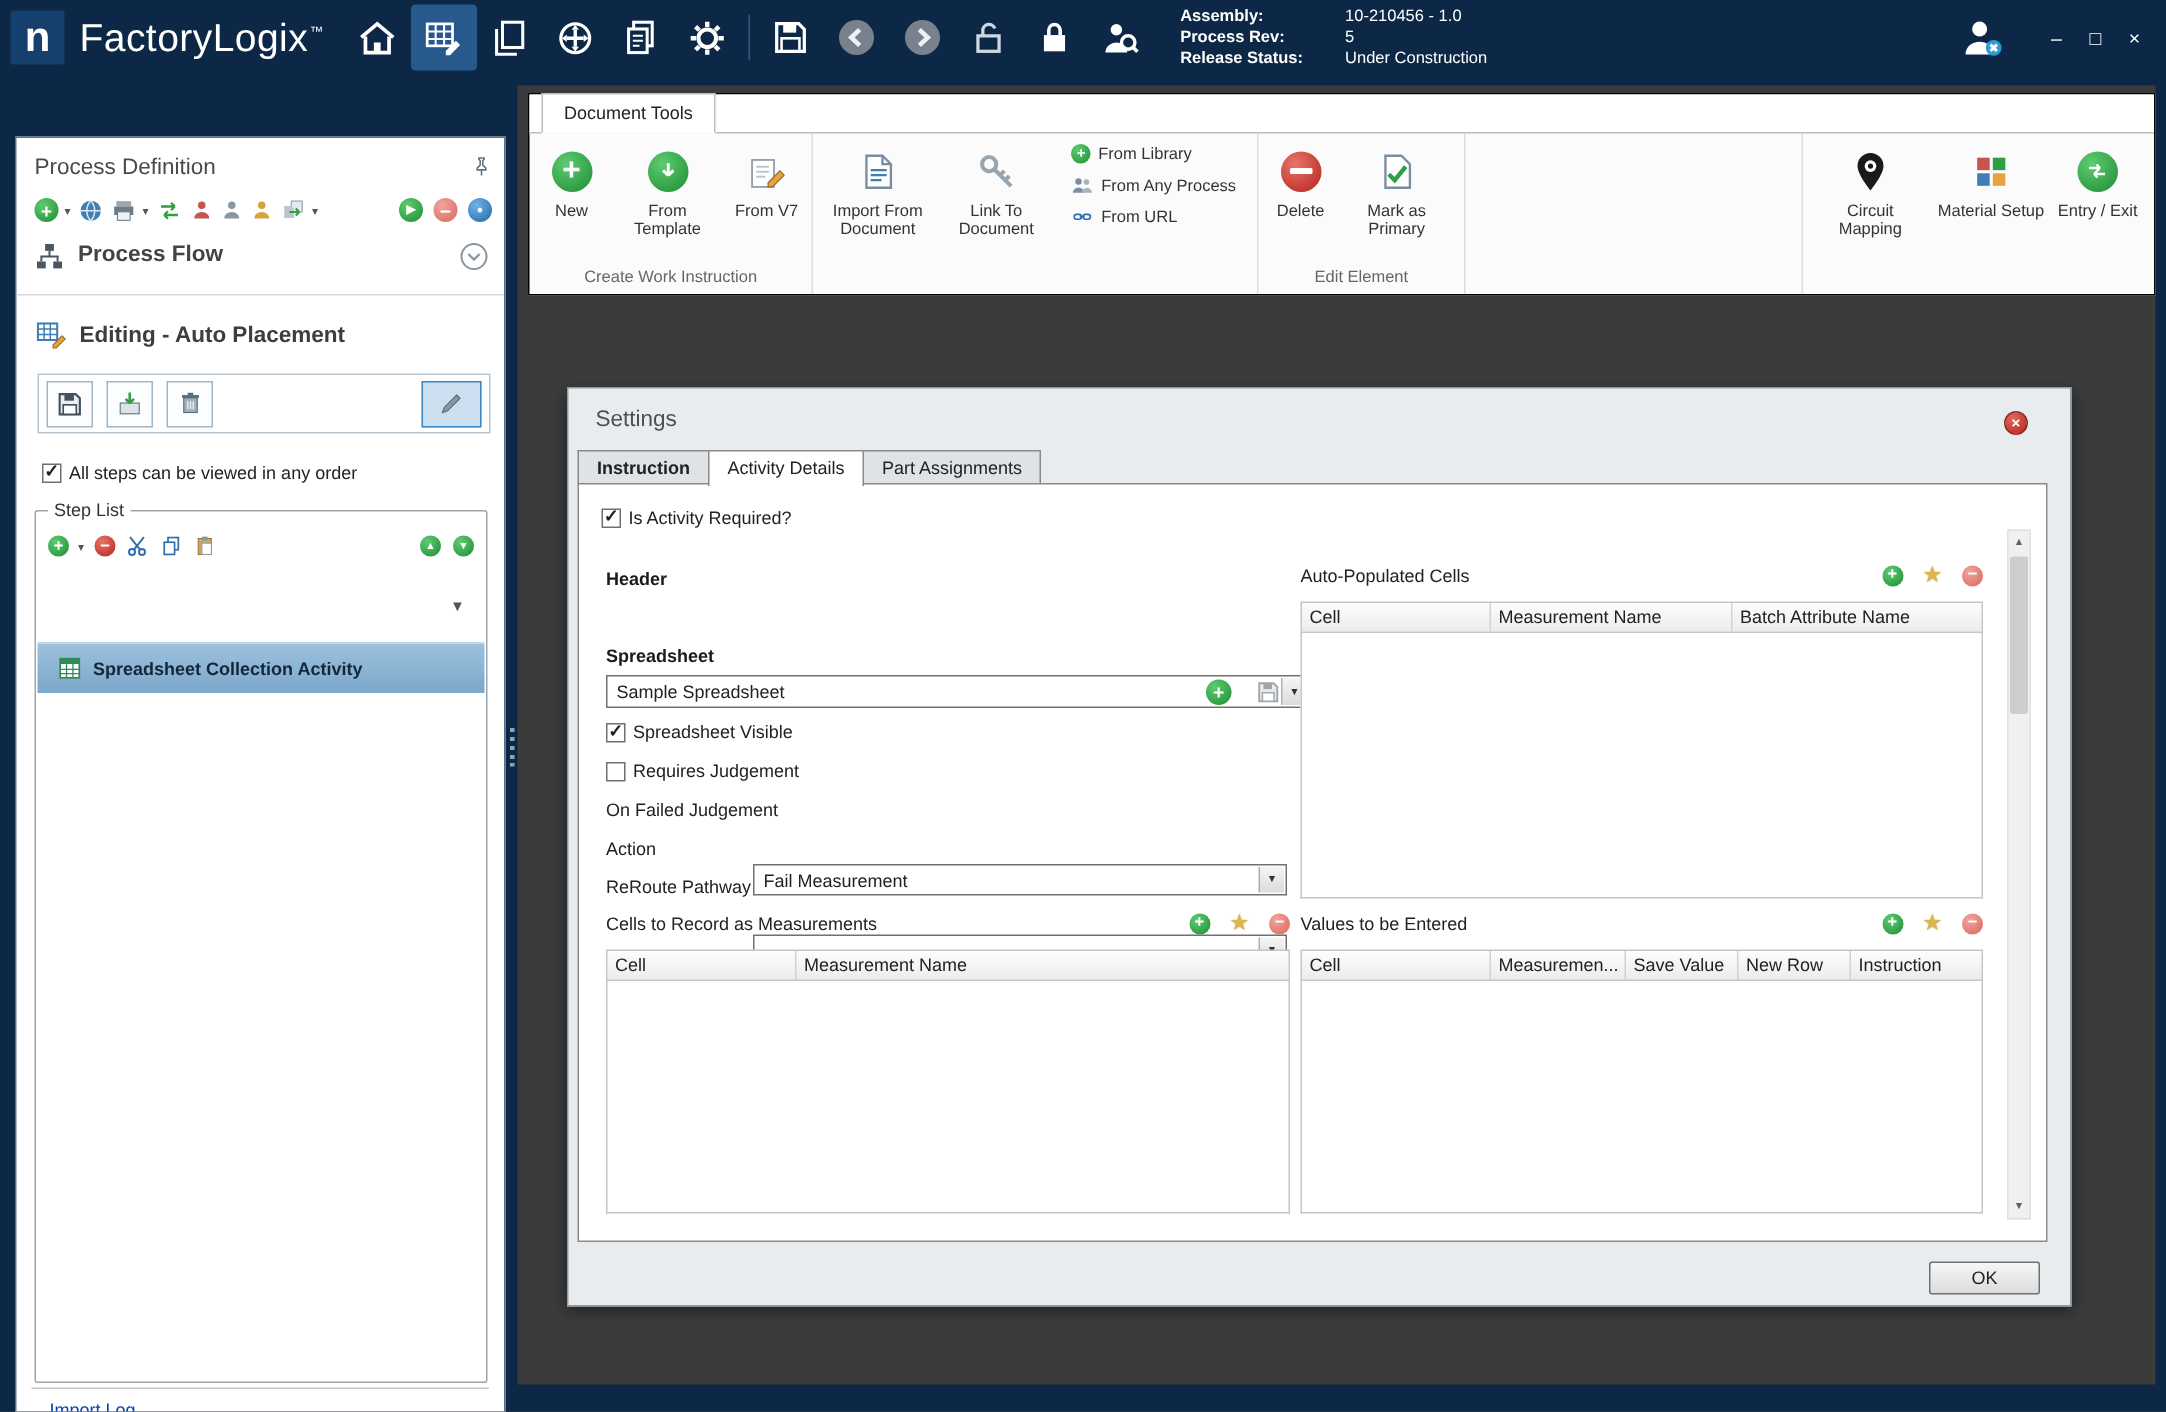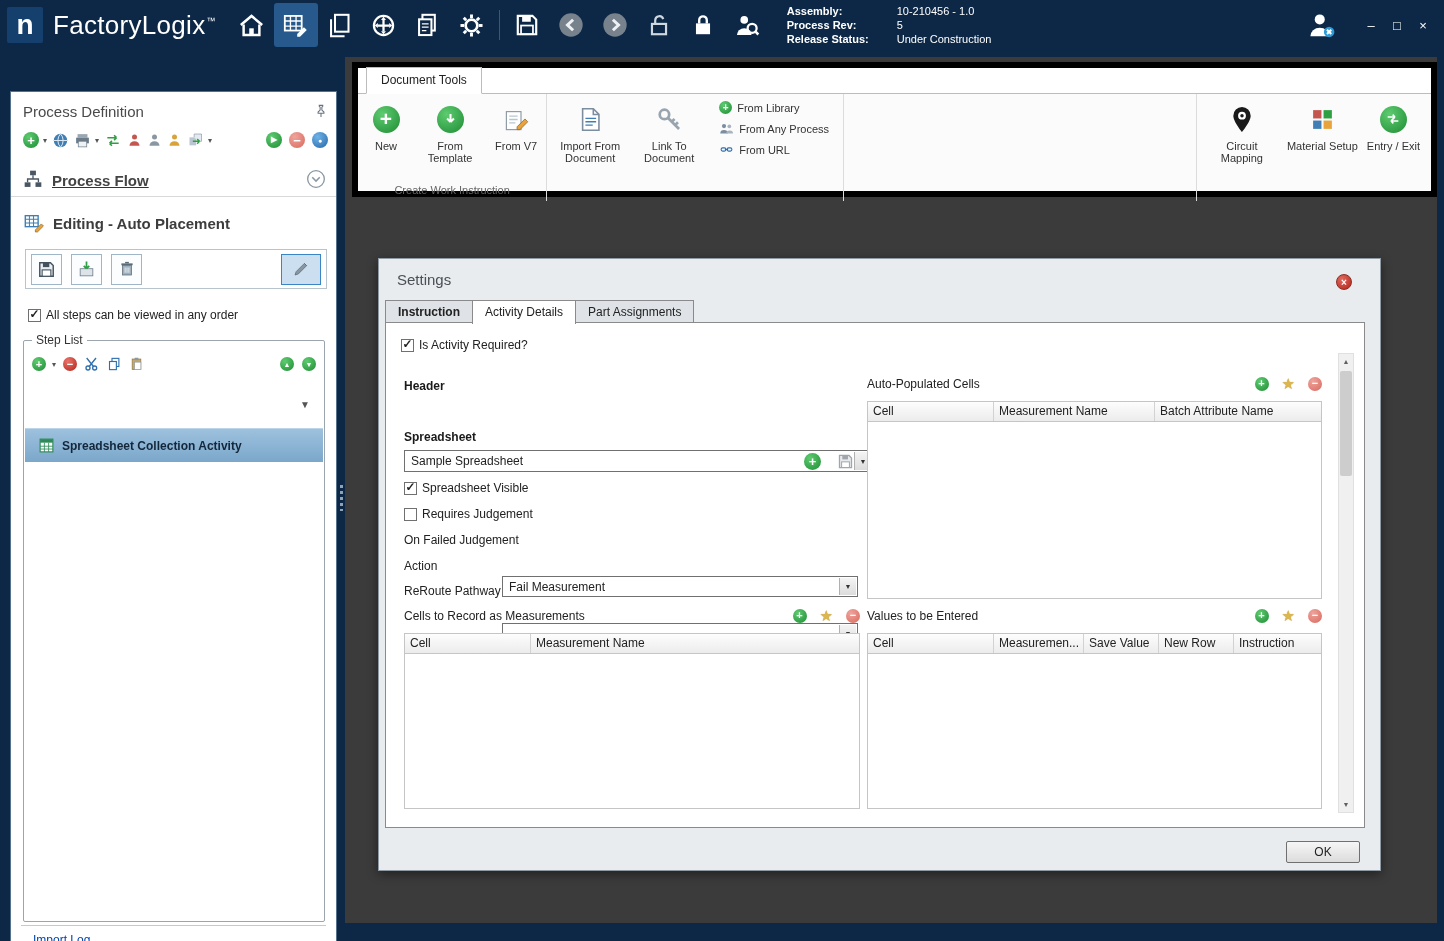--- a/index.html
+++ b/index.html
@@ -36,21 +36,21 @@
   .bigcircle.red{background:radial-gradient(circle at 35% 30%,#e8746a,#b3231a);}
   .bigcircle .bar{width:15px;height:4.5px;background:#fff;border-radius:1px;}
 
   
   .sidebar{position:absolute;left:10px;top:57px;width:327px;height:866px;background:#fff;border:1px solid #56718c;font-size:12px;margin-top:34px;}
   .sb-title-row{position:absolute;left:12px;right:8px;top:8px;height:22px;display:flex;align-items:center;}
   .sb-title{font-size:15px;color:#4a4a4a;}
   .sb-pin{margin-left:auto;cursor:pointer;}
   .sb-toolbar{position:absolute;left:12px;right:8px;top:38px;height:20px;display:flex;align-items:center;gap:5px;}
   .sb-toolbar .right{margin-left:auto;display:flex;align-items:center;gap:7px;}
-  .flow-row{position:absolute;left:12px;right:10px;top:69px;height:28px;display:flex;align-items:flex-end;gap:9px;text-decoration:underline;}
+  .flow-row{position:absolute;left:12px;right:10px;top:69px;height:28px;display:flex;align-items:flex-start;gap:9px;}
   .flow-label{font-size:15px;font-weight:bold;color:#444;}
   .flow-collapse{margin-left:auto;cursor:pointer;}
   .sb-div{position:absolute;left:0;right:0;top:104px;height:1px;background:#d9d9d9;}
   .edit-row{position:absolute;left:12px;right:10px;top:117px;height:28px;display:flex;align-items:center;gap:8px;}
   .edit-label{font-size:15px;font-weight:bold;color:#3d3d3d;}
   .btn-box{position:absolute;left:14px;right:9px;top:157px;height:40px;border:1px solid #b7c3cd;display:flex;align-items:center;padding:0 5px;gap:9px;}
   .sq-btn{width:31px;height:31px;border:1px solid #9fb6c8;background:#fcfdfe;display:flex;align-items:center;justify-content:center;cursor:pointer;}
   .sq-btn.active{width:40px;background:#ccdff0;border:1px solid #3a85c4;margin-left:auto;}
   .chk-row{display:flex;align-items:center;gap:5px;cursor:default;}
   .chk-row.sb{position:absolute;left:17px;top:216px;}
@@ -64,21 +64,21 @@
   .step-expand{position:absolute;left:276px;top:58px;font-size:10px;color:#555;cursor:pointer;}
   .activity-row{position:absolute;left:1px;right:1px;top:87px;height:34px;background:linear-gradient(#9dc1de,#7ba7ca);border-top:1px solid #bcd5e8;display:flex;align-items:center;gap:7px;padding-left:13px;cursor:pointer;}
   .activity-label{font-weight:bold;font-size:12px;color:#13273b;}
   .sb-bottom-div{position:absolute;left:10px;right:10px;bottom:30px;height:1px;background:#c9c9c9;}
   .import-log{position:absolute;left:22px;bottom:9px;font-size:12px;color:#0645ad;text-decoration:underline;cursor:pointer;}
 
   
   .main{position:absolute;left:345px;top:57px;width:1092px;height:866px;background:#3b3b3b;}
 
   
-  .ribbon{position:absolute;left:7px;top:5px;right:0;height:135px;background:#fbfbfc;border:6px solid #000000;}
+  .ribbon{position:absolute;left:7px;top:5px;right:0;height:135px;background:#fbfbfc;border:1px solid #000000;}
   .tabstrip{height:26px;border-bottom:1px solid #bcbcbc;display:flex;align-items:flex-end;background:#fff;}
   .ribbon-tab{margin-left:8px;padding:5px 14px 6px;border:1px solid #bcbcbc;border-bottom:1px solid #fff;background:#fff;font-size:12px;color:#222;position:relative;top:1px;cursor:pointer;}
   .ribbon-body{display:flex;height:107px;align-items:stretch;}
   .rgroup{display:flex;flex-direction:column;border-right:1px solid #dcdcdc;padding:2px 2px 0;}
   .rbuttons{flex:1;display:flex;align-items:flex-start;padding:3px 4px 0;gap:3px;}
   .rbig{display:flex;flex-direction:column;align-items:center;padding:2px 3px;min-width:44px;max-width:78px;cursor:pointer;}
   .rbig .ric{height:36px;display:flex;align-items:center;justify-content:center;}
   .rbig .rlbl{font-size:11px;line-height:12px;text-align:center;color:#333;margin-top:3px;}
   .rsmall-stack{display:flex;flex-direction:column;justify-content:center;gap:8px;padding:2px 8px 0;}
   .rsmall{display:flex;align-items:center;gap:5px;font-size:11px;color:#333;white-space:nowrap;cursor:pointer;}
@@ -581,20 +581,44 @@
                     <rect x="13" y="9" width="9" height="6" rx="3" fill="none" stroke="#2f6fae" stroke-width="2"></rect>
                     <path d="M9 12 H15" stroke="#2f6fae" stroke-width="2"></path>
                   </svg>
                 </span>
               <span>From URL</span>
             </div>
           </div>
         </div>
       </div>
 
+      <div class="rgroup">
+        <div class="rbuttons">
+          <div class="rbig">
+            <span class="ric">
+                <span class="bigcircle red">
+                  <span class="bar"></span>
+                </span>
+              </span>
+            <span class="rlbl">Delete</span>
+          </div>
+          <div class="rbig">
+            <span class="ric">
+                <span>
+                  <svg width="27" height="27" viewBox="0 0 24 24">
+                    <path d="M5 2.5 H14.5 L19.5 7.5 V21.5 H5 Z" fill="#fff" stroke="#7d8da0" stroke-width="1.4"></path>
+                    <path d="M7 13.5 L10.5 17 L17 9" stroke="#2ea043" stroke-width="2.6" fill="none"></path>
+                  </svg>
+                </span>
+              </span>
+            <span class="rlbl">Mark as Primary</span>
+          </div>
+        </div>
+        <div class="rgrp-label">Edit Element</div>
+      </div>
 
       <div class="rgroup rright">
         <div class="rbuttons">
           <div class="rbig" style="min-width:58px">
             <span class="ric">
                 <span>
                   <svg width="26" height="29" viewBox="0 0 24 26">
                     <path d="M12 1.5 a8 8 0 0 1 8 8 c0 5.5 -8 15 -8 15 s-8 -9.5 -8 -15 a8 8 0 0 1 8 -8 Z" fill="#1a1a1a"></path>
                     <circle cx="12" cy="9.5" r="3.6" fill="#fff"></circle>
                     <circle cx="12" cy="9.5" r="1.6" fill="#1a1a1a"></circle>

